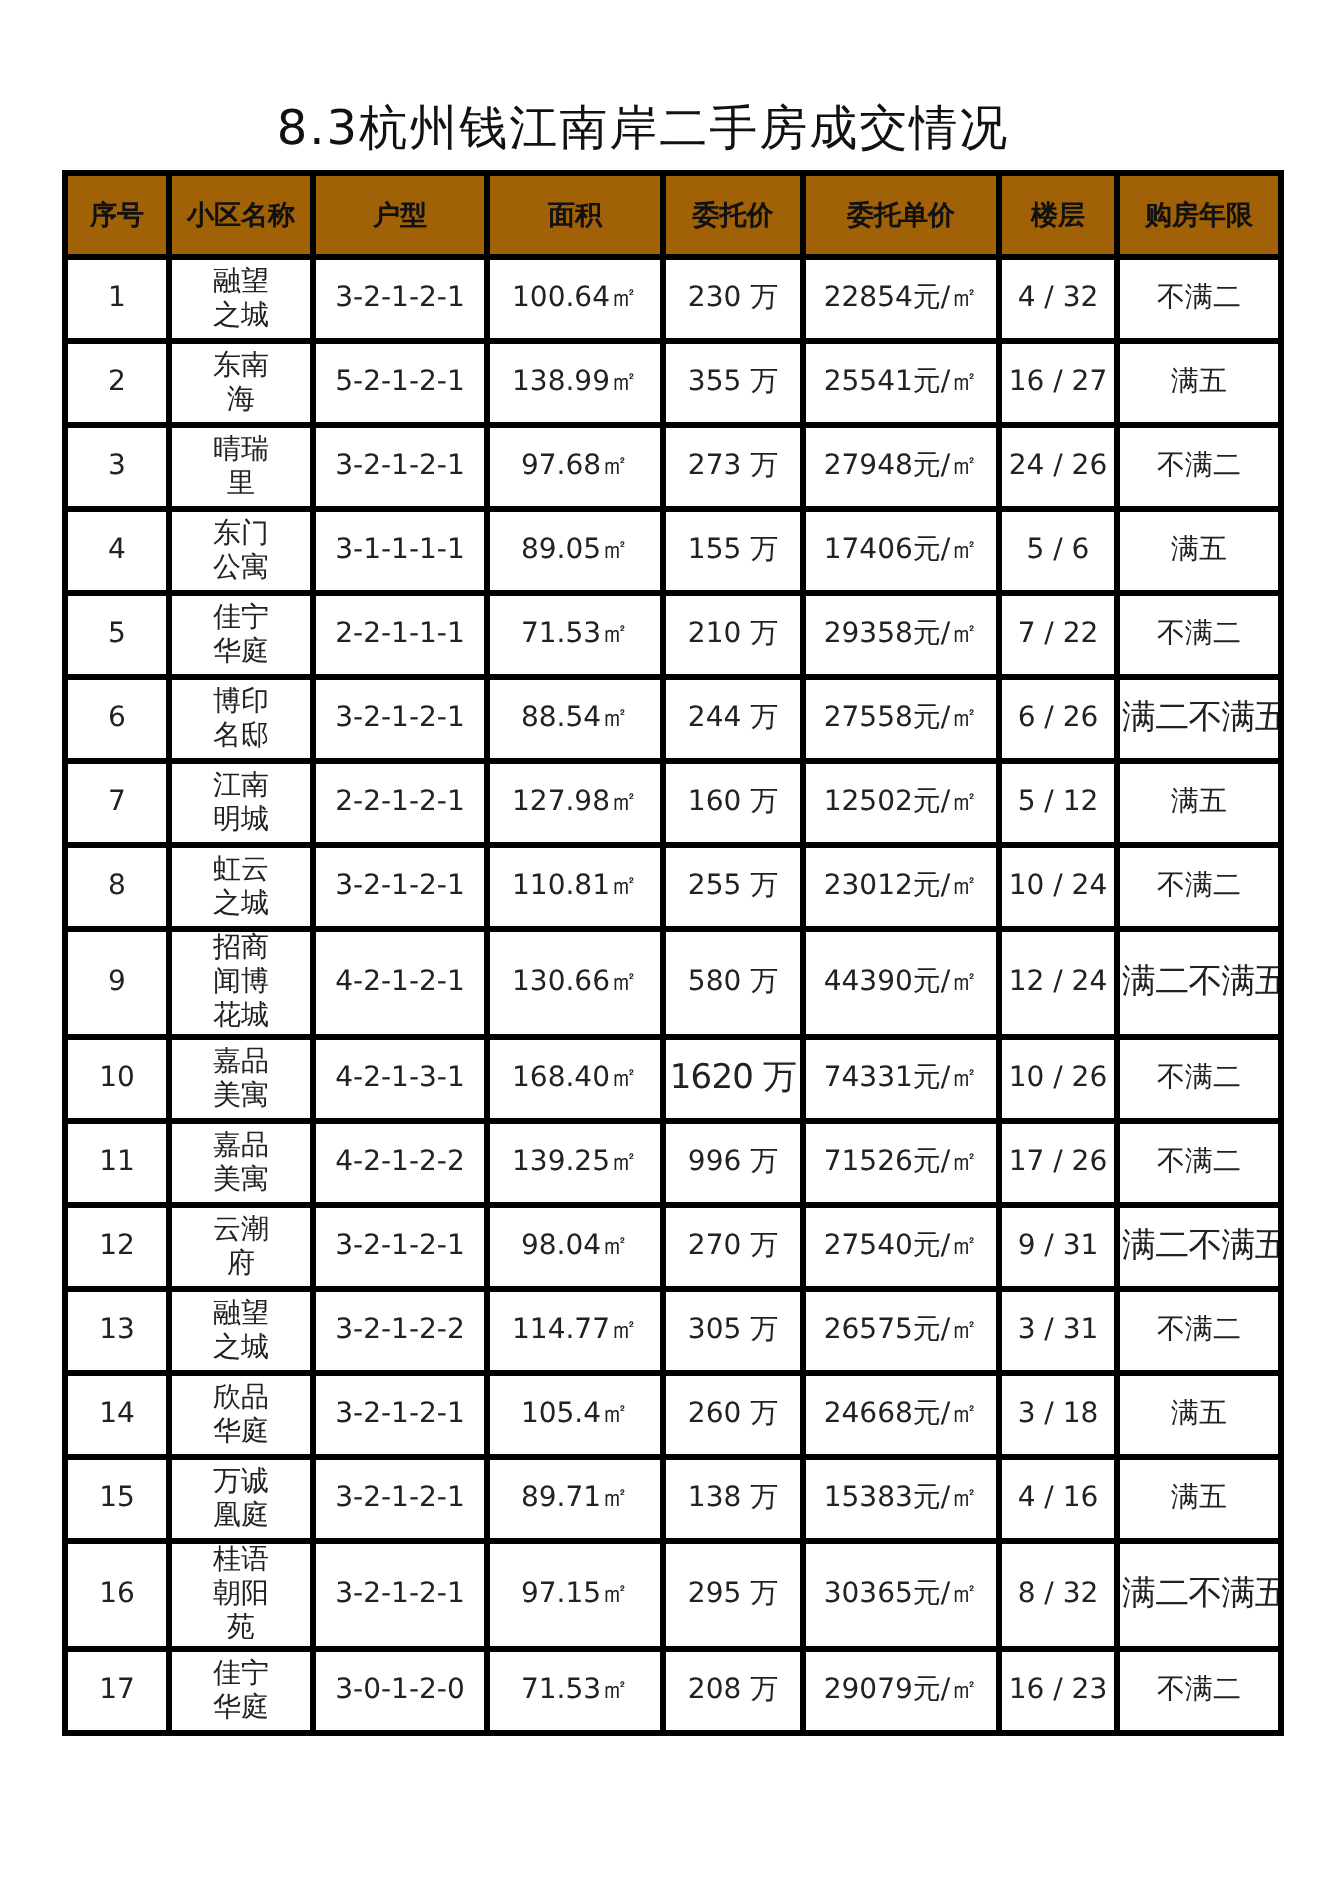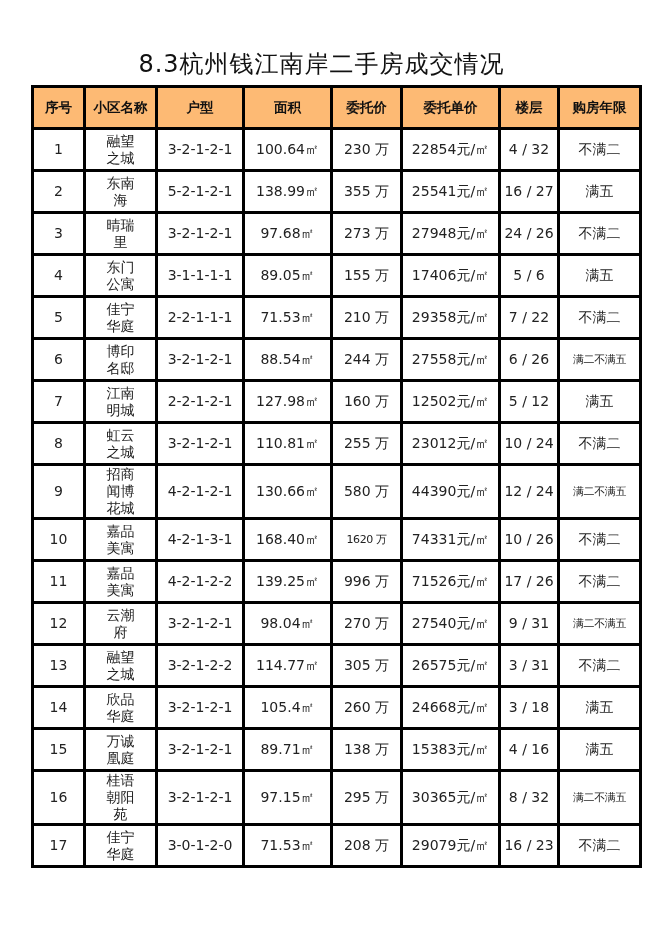--- a/index.html
+++ b/index.html
@@ -37,39 +37,39 @@
     }
     .deal-table th, .deal-table td {
       border: 3px solid #000;
       text-align: center;
       vertical-align: middle;
       padding: 0 1px;
       overflow: hidden;
       white-space: nowrap;
     }
     .deal-table th {
-      background: #fdba74;
+      background: #a16207;
       height: 39px;
       font-weight: bold;
       font-size: 13.5px;
       color: #111;
     }
     .deal-table td {
       height: 39px;
       font-size: 14px;
       line-height: 17px;
       color: #222;
     }
     .deal-table td.wrap {
       white-space: normal;
       word-break: break-all;
       padding: 0 16px;
     }
     .deal-table td.tight {
-      font-size: 11px;
+      font-size: 17px;
       letter-spacing: -0.4px;
     }
   </style>
 </head>
 <body>
 
 <div class="page-title">8.3杭州钱江南岸二手房成交情况</div>
 
 <table class="deal-table">
   <colgroup>

